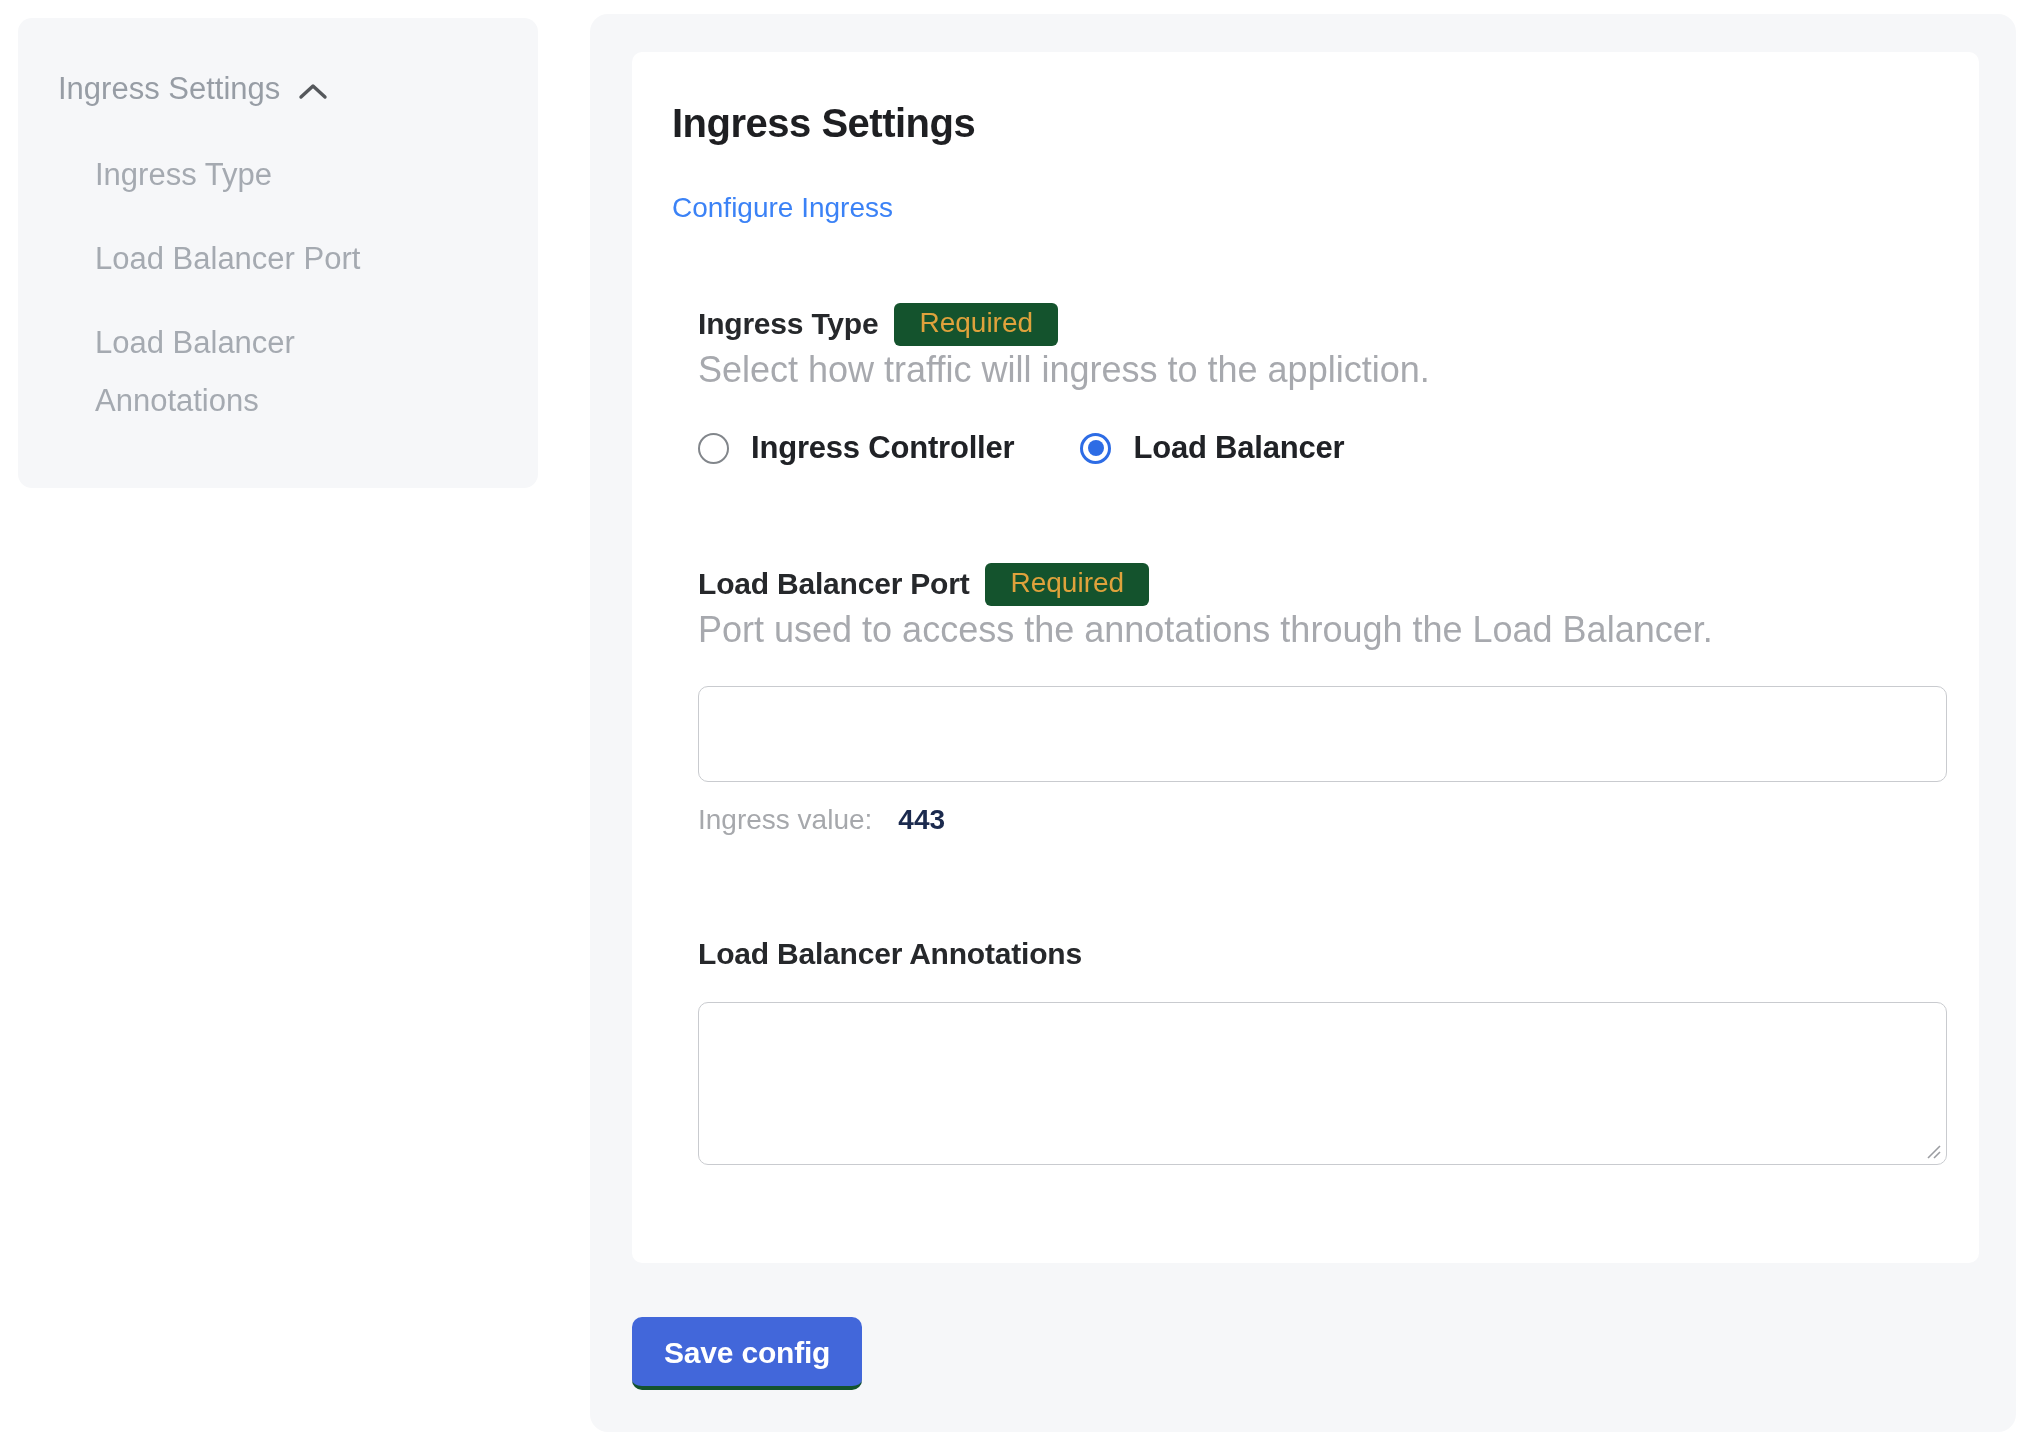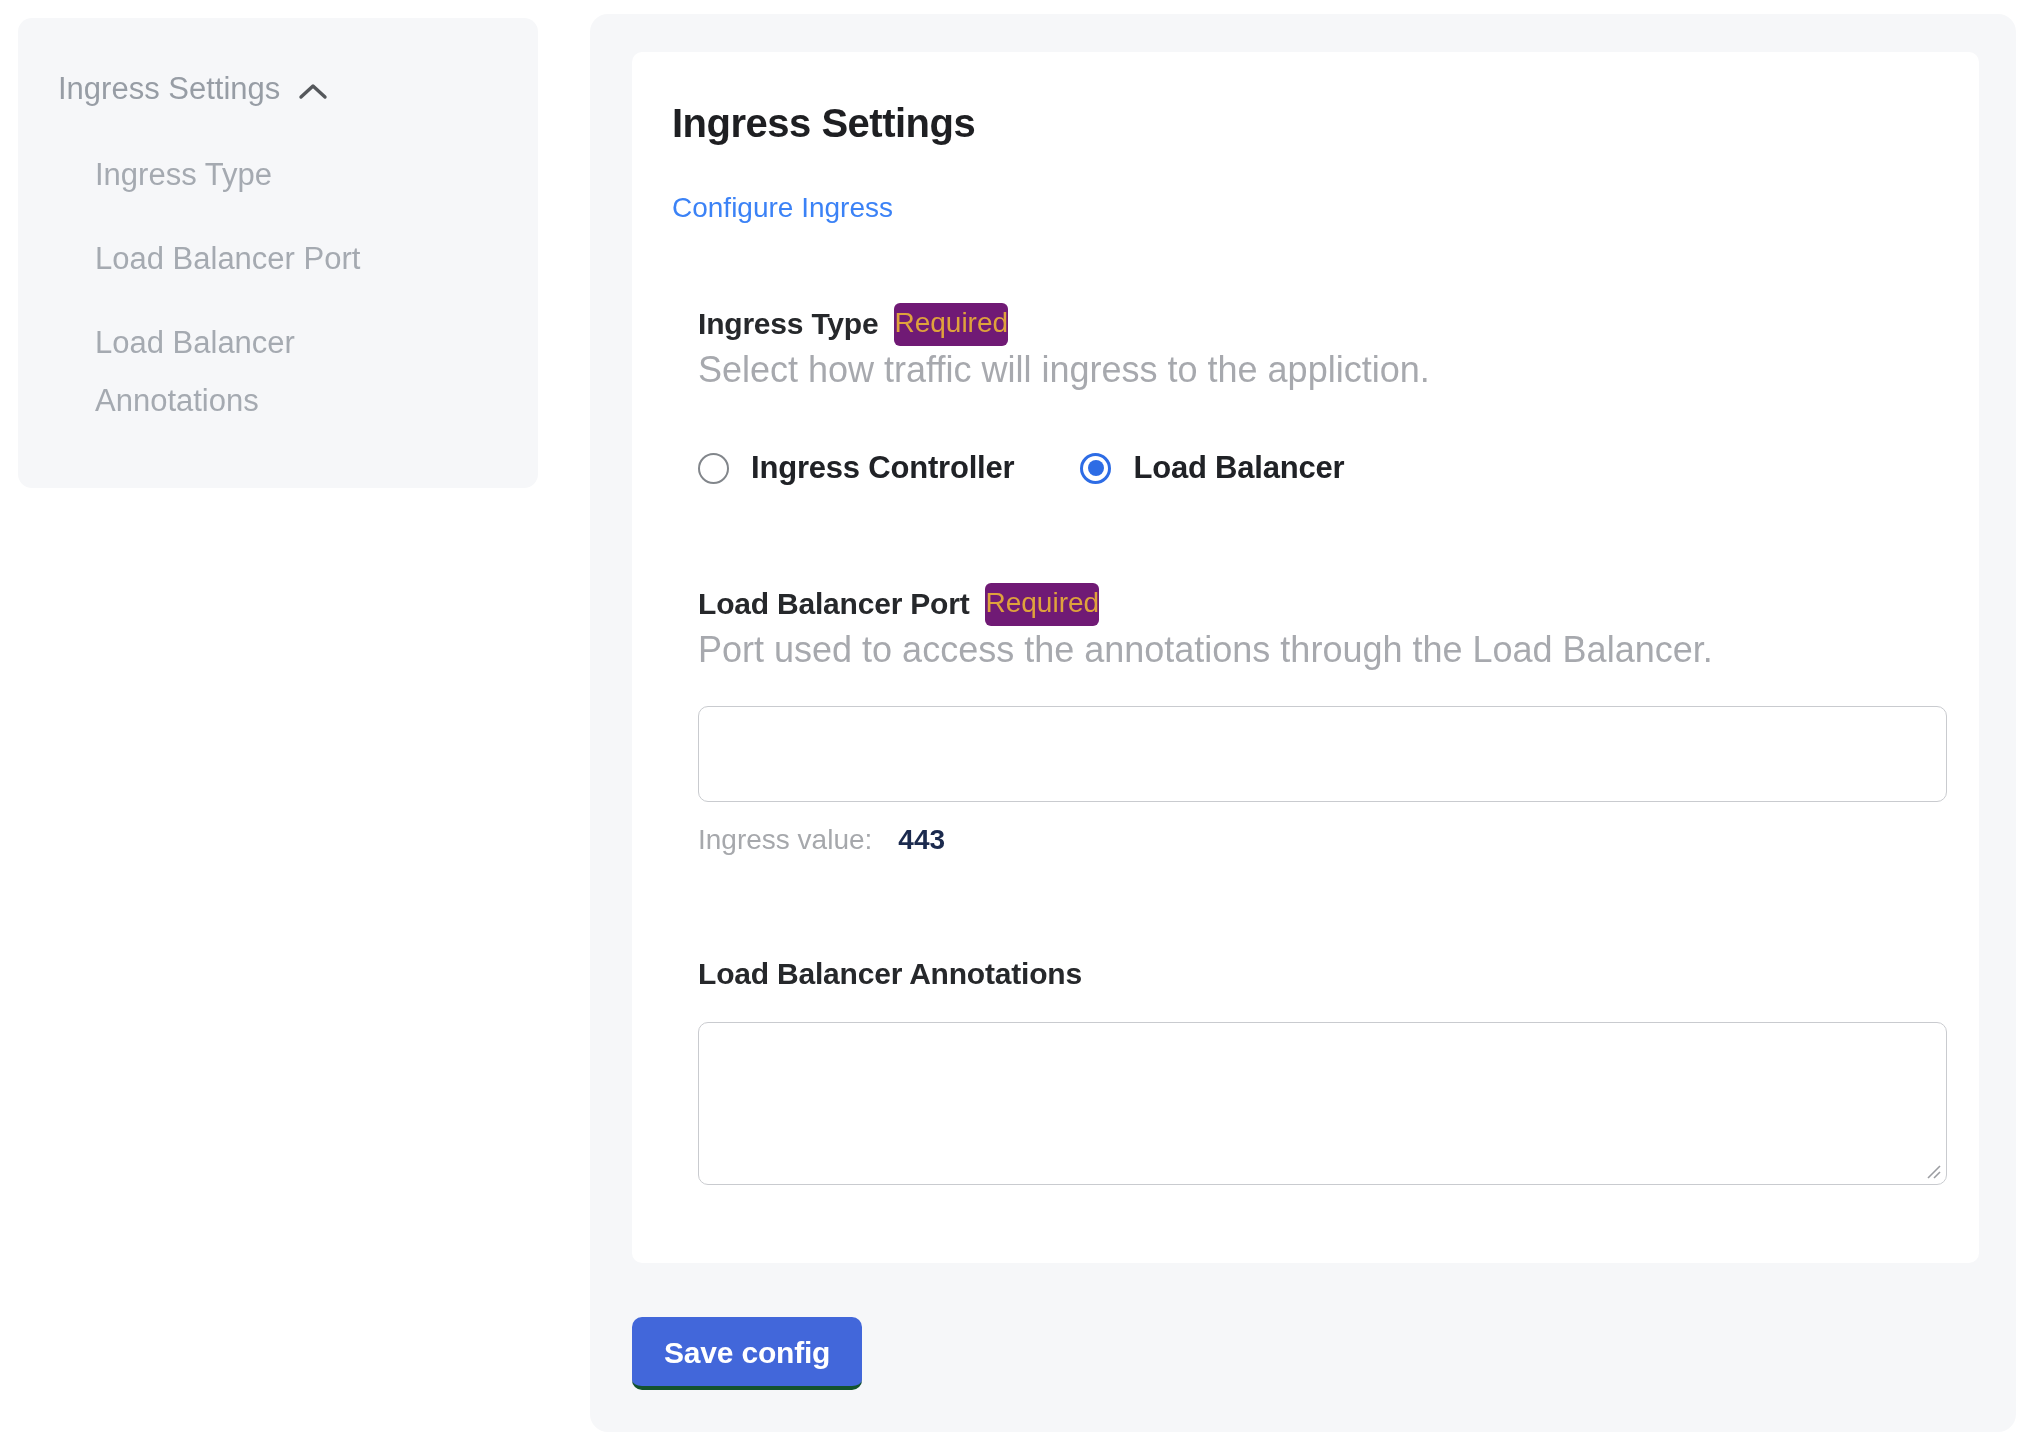--- a/index.html
+++ b/index.html
@@ -32,25 +32,25 @@
   .page-subtitle { margin-top: 46px; font-size: 28px; color: #3b82f6; line-height: 32px; }
 
   .section { margin-left: 26px; }
   .section-1 { margin-top: 78px; }
   .section-2 { margin-top: 96px; }
   .section-3 { margin-top: 96px; }
 
   .label-row { display: flex; align-items: center; gap: 16px; height: 44px; }
   .section-label { font-size: 30px; font-weight: 700; color: #26282b;
     letter-spacing: -0.2px; }
-  .badge { font-size: 28px; color: #dfa23c; background: #701a75;
-    padding: 5px 0 8px; border-radius: 6px; line-height: 30px; }
+  .badge { font-size: 28px; color: #dfa23c; background: #14532d;
+    padding: 5px 25px 8px; border-radius: 6px; line-height: 30px; }
   .desc { margin-top: 8px; font-size: 36px; color: #a7a9ae; line-height: 32px; }
 
-  .radio-row { margin-top: 64px; display: flex; align-items: flex-end; gap: 66px; }
+  .radio-row { margin-top: 44px; display: flex; align-items: flex-end; gap: 66px; }
   .radio-option { display: flex; align-items: center; gap: 22px; cursor: pointer; }
   .radio { width: 31px; height: 31px; border-radius: 50%;
     border: 2.5px solid #82868b; background: #ffffff; position: relative; flex: none; }
   .radio.checked { border: 3px solid #2d6ce5; }
   .radio.checked::after { content: ""; position: absolute; left: 4.5px; top: 4.5px;
     right: 4.5px; bottom: 4.5px; border-radius: 50%; background: #2d6ce5; }
   .radio-label { font-size: 31px; font-weight: 600; color: #202226;
     letter-spacing: -0.2px; }
 
   .text-input { display: block; margin-top: 40px; width: 1249px; height: 96px;

